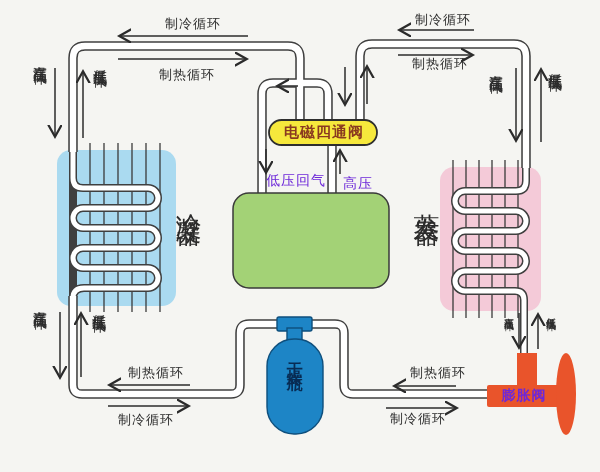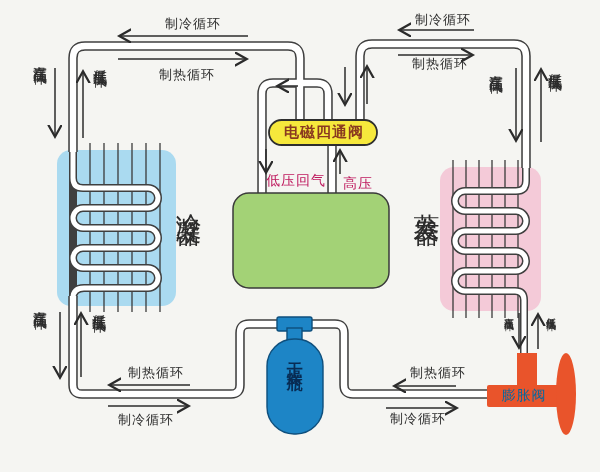--- a/index.html
+++ b/index.html
@@ -26,23 +26,23 @@
   .lbl{position:absolute;color:var(--c-text);white-space:nowrap;line-height:1.08;}
   .hc{transform:translate(-50%,-50%);}
   .vx{transform:translateX(-50%);}
   .vtext{writing-mode:vertical-rl;text-orientation:upright;}
   .flow{font-size:13px;letter-spacing:1px;}
   .side{font-size:14px;letter-spacing:1px;}
   .side-sm{font-size:10px;letter-spacing:0.5px;}
   .coil-name{font-size:26px;letter-spacing:4px;}
   .compressor-name{font-size:37px;letter-spacing:4px;color:#1e3c14;}
   .valve-name{font-size:15px;font-weight:bold;letter-spacing:1px;color:#8a3a20;}
-  .port{font-size:14px;letter-spacing:1px;color:#be185d;}
+  .port{font-size:14px;letter-spacing:1px;color:#6d28d9;}
   .bottle-name{font-size:16px;font-weight:bold;letter-spacing:6px;color:#082c54;}
-  .expansion-name{font-size:14px;font-weight:normal;letter-spacing:1px;color:#0369a1;}
+  .expansion-name{font-size:14px;font-weight:bold;letter-spacing:1px;color:#6d28d9;}
 </style>
 </head>
 <body>
 
 <div id="stage">
 
   <svg width="600" height="472" viewBox="0 0 600 472">
     <defs>
       <marker id="ah" markerWidth="12" markerHeight="12" refX="7.5" refY="4.5" orient="auto">
         <path d="M0,0 L8,4.5 L0,9" fill="none" stroke="#2b2b2b" stroke-width="1.5"></path>

